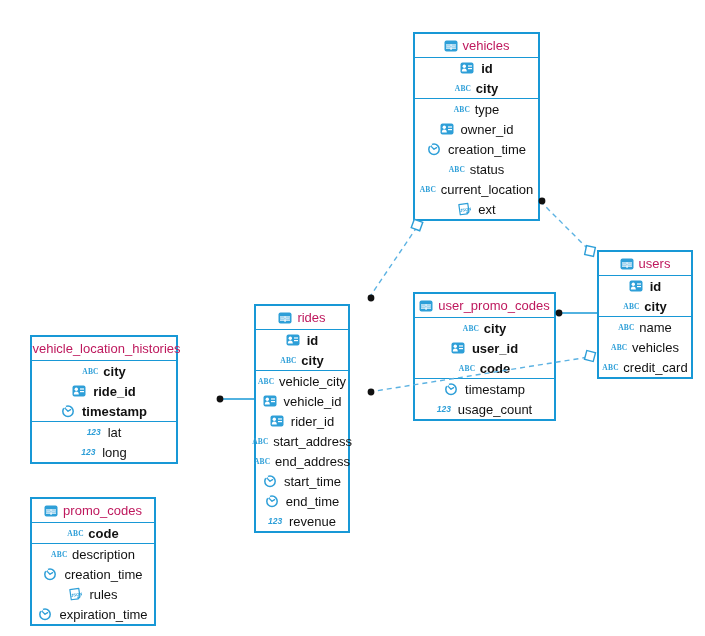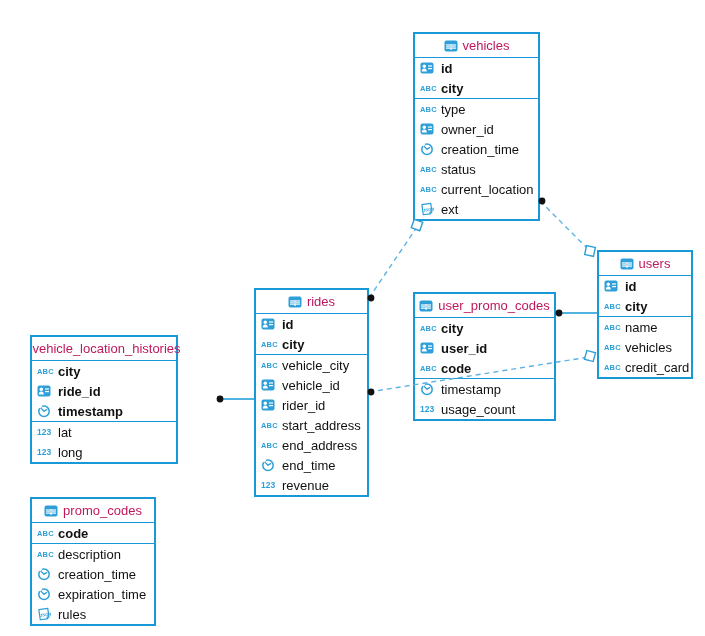--- a/index.html
+++ b/index.html
@@ -2,26 +2,26 @@
 <html><head>
 <meta charset="utf-8">
 <style>
   html,body{margin:0;padding:0;background:#ffffff;}
   body{width:705px;height:636px;font-family:"Liberation Sans",sans-serif;}
   #canvas{position:relative;width:705px;height:636px;background:#fff;overflow:hidden;}
   #wires{position:absolute;left:0;top:0;width:705px;height:636px;z-index:5;pointer-events:none;}
   .table{position:absolute;background:#fff;border:2px solid #1898d6;color:#000;z-index:2;box-sizing:border-box;}
   .thead{height:23px;display:flex;align-items:center;justify-content:center;gap:5px;
          border-bottom:1px solid #1898d6;font-size:13px;color:#be185d;white-space:nowrap;}
-  .row{height:20px;display:flex;align-items:center;gap:4px;padding:0 5px;font-size:13px;white-space:nowrap;}
+  .row{height:20px;display:flex;align-items:center;gap:4px;padding:0 5px;font-size:13px;white-space:nowrap;justify-content:center;}
   .row.key .label{font-weight:bold;}
   .row.sectionstart{border-top:1px solid #1898d6;}
   .icon{flex:0 0 17px;width:17px;display:flex;align-items:center;justify-content:flex-start;}
-  .abc{color:#2e9fd8;font-weight:700;font-size:7.5px;letter-spacing:.2px;font-family:Liberation Sans, sans-serif;}
-  .n123{color:#2e9fd8;font-weight:600;font-size:8.5px;font-family:"Liberation Sans",sans-serif;}
+  .abc{color:#2e9fd8;font-weight:700;font-size:7.5px;letter-spacing:.2px;font-family:Liberation Serif, serif;}
+  .n123{color:#2e9fd8;font-weight:600;font-size:8.5px;font-family:"Liberation Sans",sans-serif;font-style:italic;}
   .label{color:#111;}
 </style>
 </head>
 <body>
 
 <div id="canvas">
   <svg id="wires" xmlns="http://www.w3.org/2000/svg">
       <line x1="217" y1="399" x2="254" y2="399" stroke="#1898d6" stroke-width="1.5"></line>
       <line x1="556" y1="313" x2="597" y2="313" stroke="#1898d6" stroke-width="1.5"></line>
       <line x1="369" y1="298" x2="417" y2="227" stroke="#5cb2e2" stroke-width="1.4" stroke-dasharray="5 4"></line>
@@ -214,21 +214,21 @@
         </span>
         <span class="label">vehicles</span>
       </div>
       <div class="row">
         <span class="icon">
           <span class="abc">ABC</span>
         </span>
         <span class="label">credit_card</span>
       </div>
     </div>
-    <div class="table" style="left: 254px; top: 288px; width: 115px;">
+    <div class="table" style="left: 254px; top: 304px; width: 96px;">
       <div class="thead">
         <svg width="14" height="12" viewBox="0 0 14 12">
           <rect x="0.5" y="0.5" width="13" height="11" rx="2" fill="#2e9fd8"></rect>
           <rect x="2" y="4.4" width="10" height="1.1" fill="#fff"></rect>
           <rect x="2" y="7.6" width="10" height="1.1" fill="#fff"></rect>
           <rect x="6.5" y="4.4" width="1.1" height="5.6" fill="#fff"></rect>
           <rect x="2.2" y="5.6" width="4" height="1.9" fill="#bfe2f5"></rect>
           <rect x="7.8" y="5.6" width="4" height="1.9" fill="#bfe2f5"></rect>
         </svg>
         <span>rides</span>
@@ -294,20 +294,30 @@
         <span class="label">end_address</span>
       </div>
       <div class="row">
         <span class="icon">
           <svg width="14" height="14" viewBox="0 0 14 14">
             <circle cx="7" cy="7.3" r="5.2" fill="none" stroke="#2e9fd8" stroke-width="1.5"></circle>
             <path d="M7 7.3 L4.4 4.6 M7 7.3 L9.6 5.6" fill="none" stroke="#2e9fd8" stroke-width="1.3" stroke-linecap="round"></path>
             <path d="M4.6 1.6 L2.2 3.6" stroke="#fff" stroke-width="2.2"></path>
           </svg>
         </span>
+        <span class="label">start_time</span>
+      </div>
+      <div class="row">
+        <span class="icon">
+          <svg width="14" height="14" viewBox="0 0 14 14">
+            <circle cx="7" cy="7.3" r="5.2" fill="none" stroke="#2e9fd8" stroke-width="1.5"></circle>
+            <path d="M7 7.3 L4.4 4.6 M7 7.3 L9.6 5.6" fill="none" stroke="#2e9fd8" stroke-width="1.3" stroke-linecap="round"></path>
+            <path d="M4.6 1.6 L2.2 3.6" stroke="#fff" stroke-width="2.2"></path>
+          </svg>
+        </span>
         <span class="label">end_time</span>
       </div>
       <div class="row">
         <span class="icon">
           <span class="n123">123</span>
         </span>
         <span class="label">revenue</span>
       </div>
     </div>
     <div class="table" style="left: 30px; top: 335px; width: 148px;">
@@ -389,37 +399,37 @@
       </div>
       <div class="row">
         <span class="icon">
           <svg width="14" height="14" viewBox="0 0 14 14">
             <circle cx="7" cy="7.3" r="5.2" fill="none" stroke="#2e9fd8" stroke-width="1.5"></circle>
             <path d="M7 7.3 L4.4 4.6 M7 7.3 L9.6 5.6" fill="none" stroke="#2e9fd8" stroke-width="1.3" stroke-linecap="round"></path>
             <path d="M4.6 1.6 L2.2 3.6" stroke="#fff" stroke-width="2.2"></path>
           </svg>
         </span>
         <span class="label">creation_time</span>
-      </div>
-      <div class="row">
-        <span class="icon">
-          <svg width="14" height="14" viewBox="0 0 14 14">
-            <circle cx="7" cy="7.3" r="5.2" fill="none" stroke="#2e9fd8" stroke-width="1.5"></circle>
-            <path d="M7 7.3 L4.4 4.6 M7 7.3 L9.6 5.6" fill="none" stroke="#2e9fd8" stroke-width="1.3" stroke-linecap="round"></path>
-            <path d="M4.6 1.6 L2.2 3.6" stroke="#fff" stroke-width="2.2"></path>
-          </svg>
-        </span>
-        <span class="label">expiration_time</span>
       </div>
       <div class="row">
         <span class="icon">
           <svg width="14" height="14" viewBox="0 0 14 14">
             <g transform="rotate(-8 7 7)">
               <path d="M2.5 2 H11.5 V10.5 L9.5 12.2 H2.5 Z" fill="#fff" stroke="#2e9fd8" stroke-width="1.2" stroke-linejoin="round"></path>
               <path d="M11.5 10.5 L9.5 10.5 L9.5 12.2" fill="none" stroke="#2e9fd8" stroke-width="1.2" stroke-linejoin="round"></path>
               <text x="2.9" y="9.4" font-size="4.2" font-weight="bold" fill="#2e9fd8" font-family="Liberation Sans, sans-serif">JSON</text>
             </g>
           </svg>
         </span>
         <span class="label">rules</span>
       </div>
+      <div class="row">
+        <span class="icon">
+          <svg width="14" height="14" viewBox="0 0 14 14">
+            <circle cx="7" cy="7.3" r="5.2" fill="none" stroke="#2e9fd8" stroke-width="1.5"></circle>
+            <path d="M7 7.3 L4.4 4.6 M7 7.3 L9.6 5.6" fill="none" stroke="#2e9fd8" stroke-width="1.3" stroke-linecap="round"></path>
+            <path d="M4.6 1.6 L2.2 3.6" stroke="#fff" stroke-width="2.2"></path>
+          </svg>
+        </span>
+        <span class="label">expiration_time</span>
+      </div>
     </div>
   </div>
 
 </body></html>

